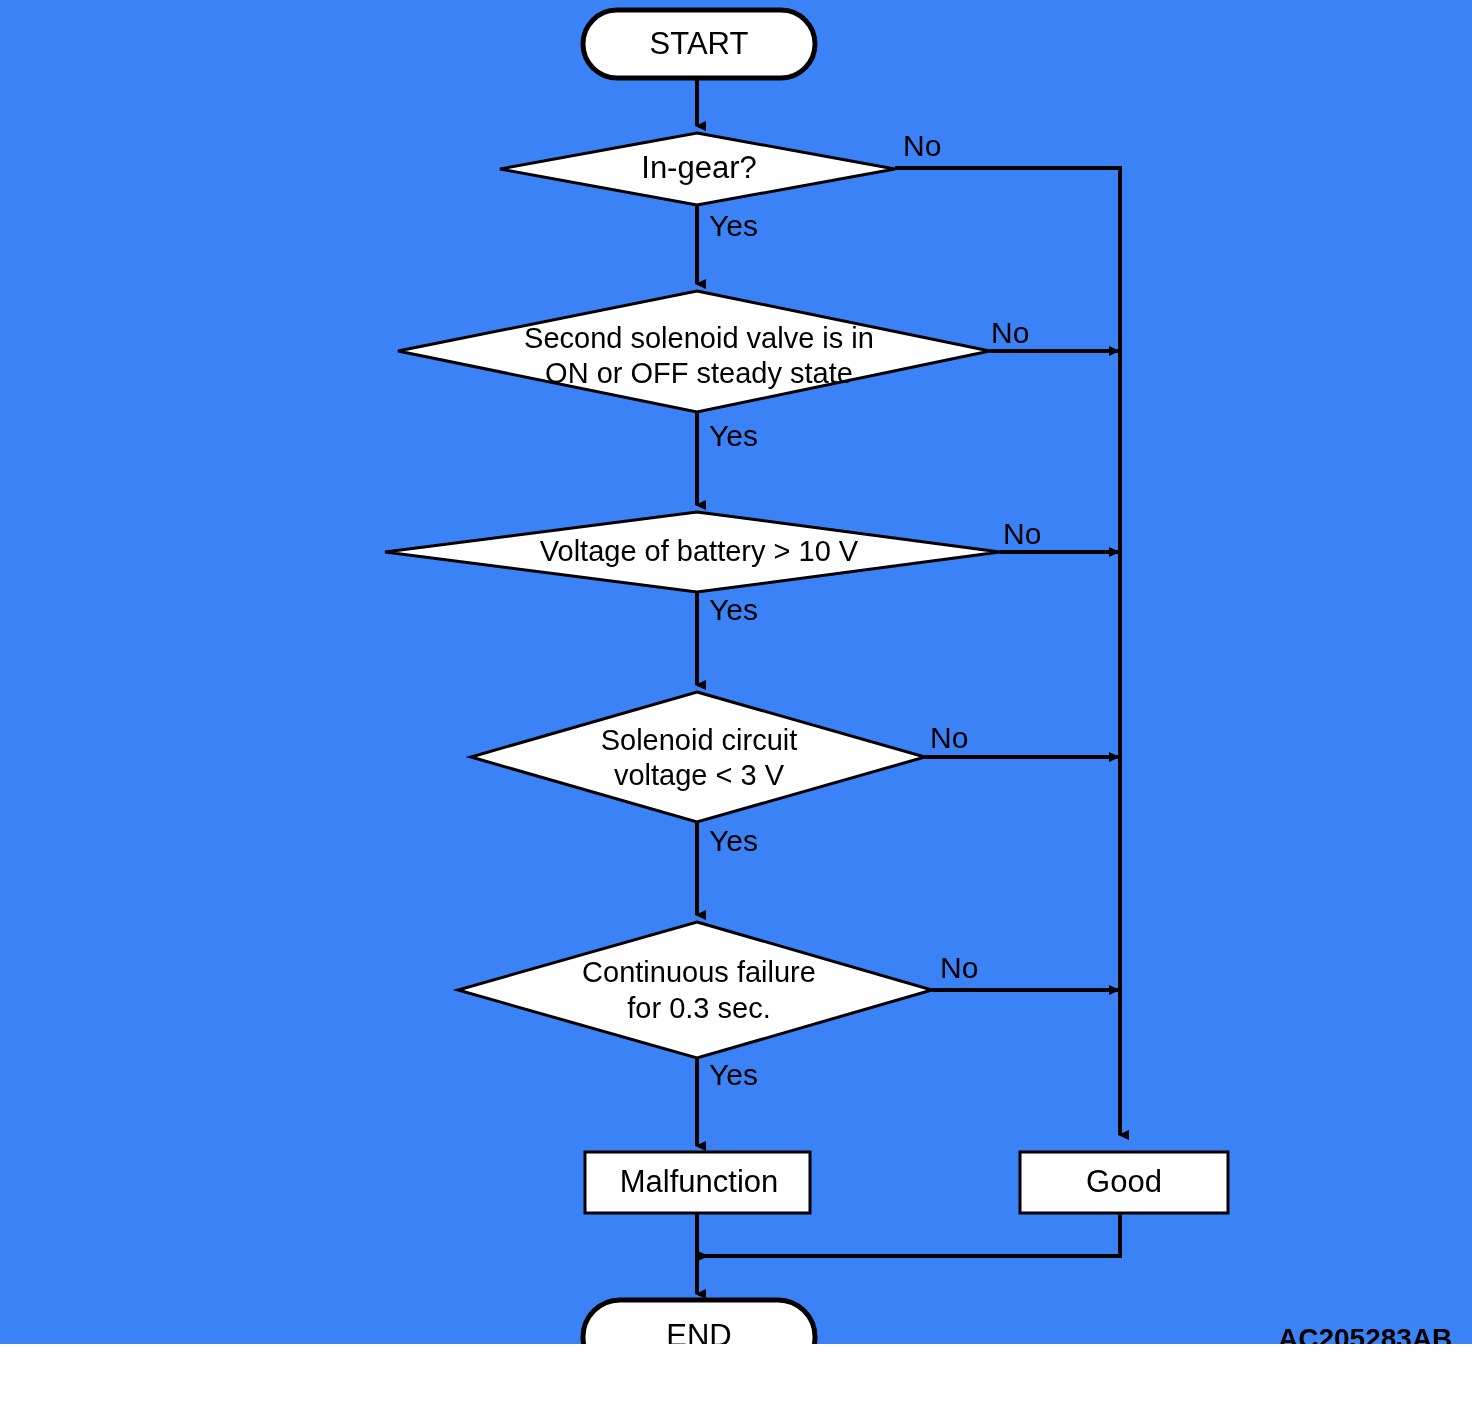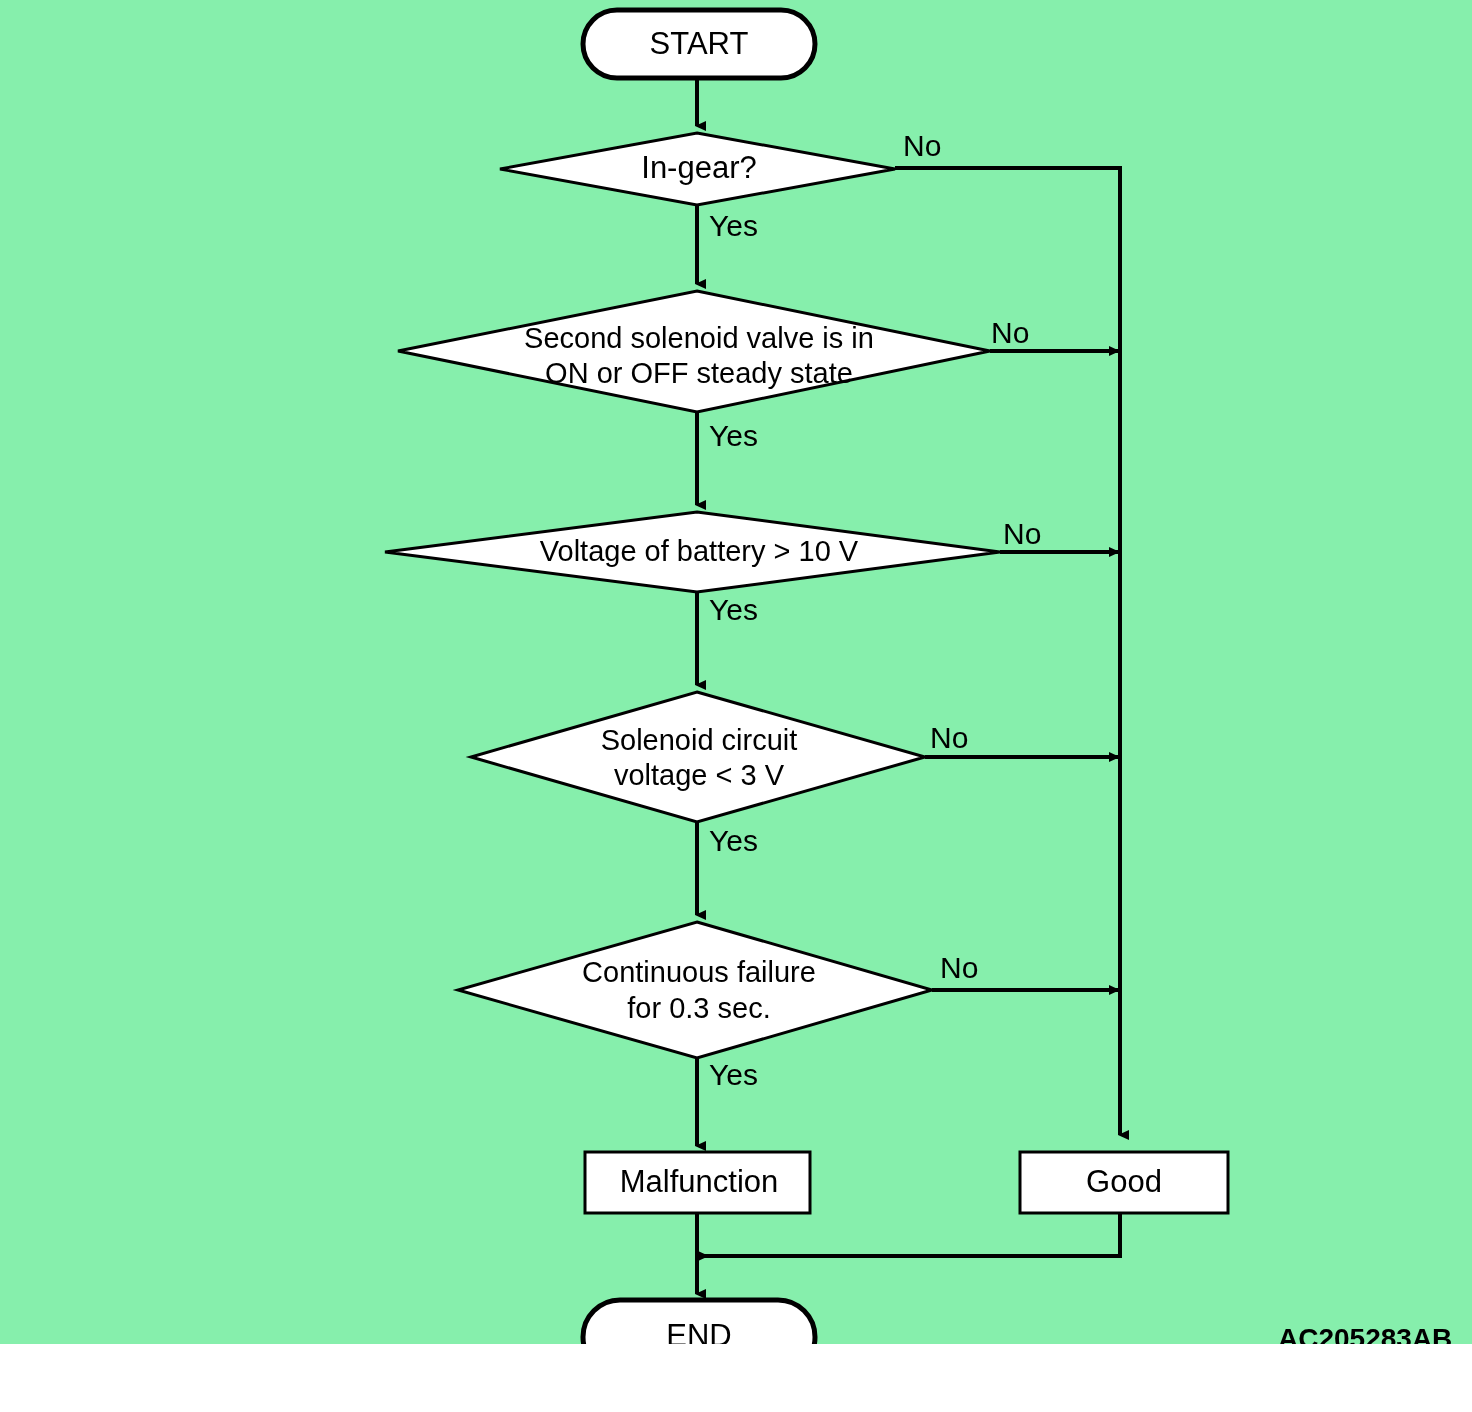--- a/index.html
+++ b/index.html
@@ -7,21 +7,21 @@
     padding: 0;
     background: #ffffff;
   }
   body {
     font-family: "Liberation Sans", sans-serif;
   }
   #canvas {
     position: relative;
     width: 1472px;
     height: 1344px;
-    background: #86efac;
+    background: #3b82f6;
     overflow: hidden;
   }
   #flow-svg {
     position: absolute;
     left: 0;
     top: 0;
     width: 1472px;
     height: 1412px;
   }
   .shape-outline {

